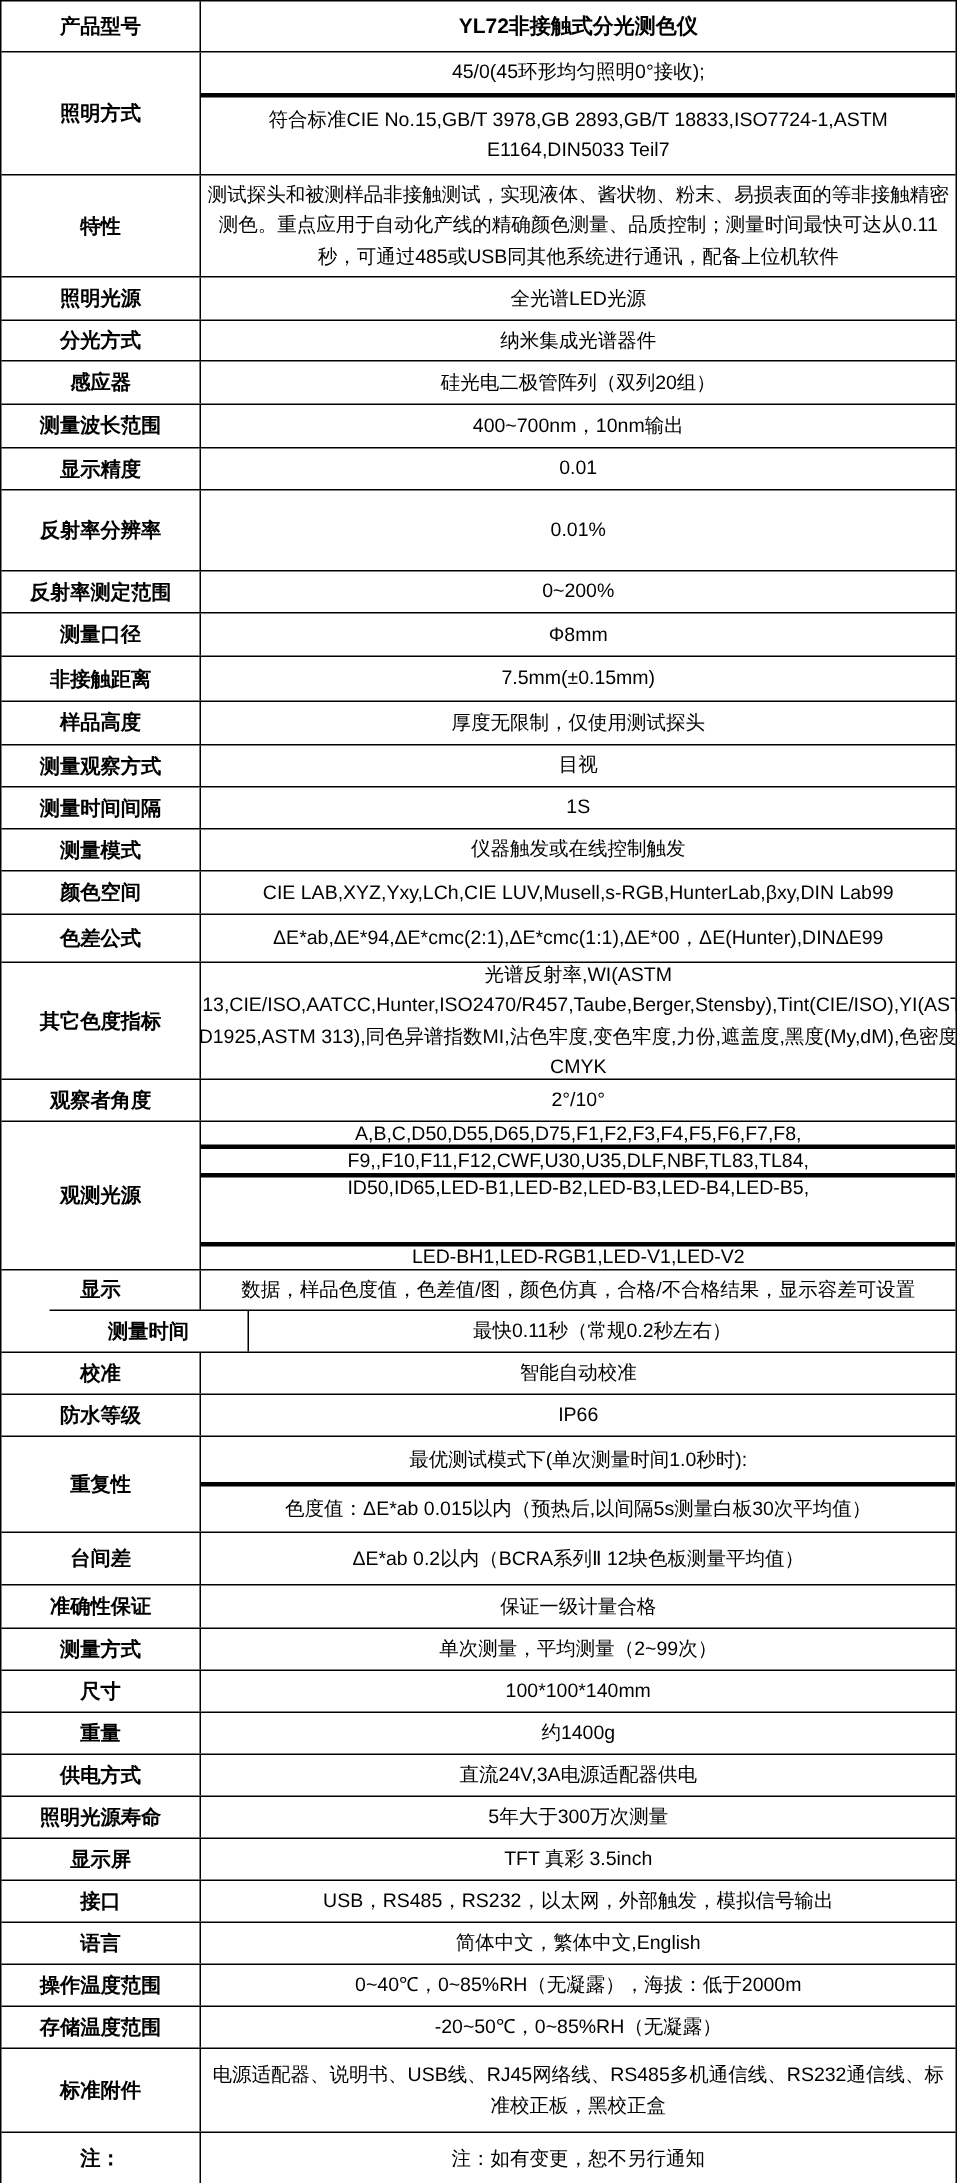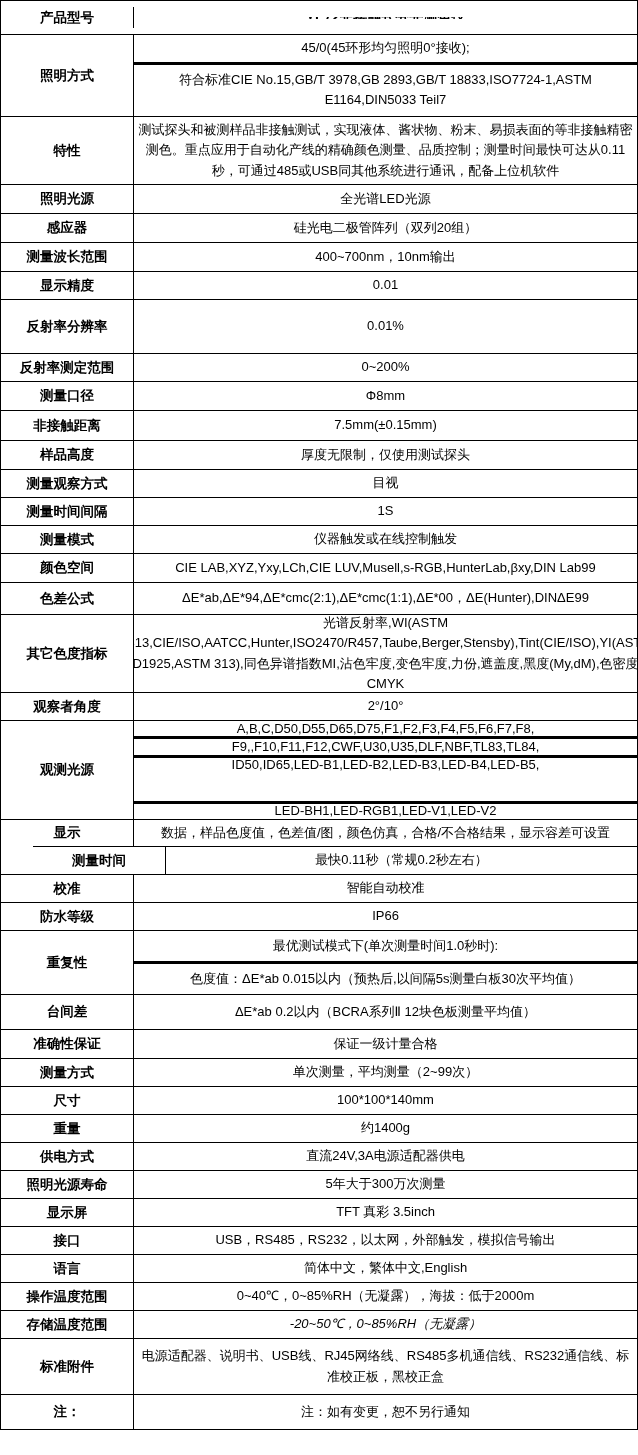--- a/index.html
+++ b/index.html
@@ -15,21 +15,20 @@
     border: 1px solid #000000;
     background: #ffffff;
   }
   .spec-row {
     display: flex;
     box-sizing: border-box;
     border-top: 1px solid #000000;
   }
   .spec-row:first-child {
     border-top: none;
-    align-items: center;
   }
   .label-cell {
     width: 133px;
     flex: 0 0 133px;
     box-sizing: border-box;
     border-right: 1px solid #000000;
     display: flex;
     align-items: center;
     justify-content: center;
     text-align: center;
@@ -88,20 +87,26 @@
       <div class="value-cell">
         <div class="segment" style="flex: 1 1 0px;">测试探头和被测样品非接触测试，实现液体、酱状物、粉末、易损表面的等非接触精密测色。重点应用于自动化产线的精确颜色测量、品质控制；测量时间最快可达从0.11秒，可通过485或USB同其他系统进行通讯，配备上位机软件</div>
       </div>
     </div>
     <div class="spec-row" style="height: 29px;">
       <div class="label-cell">照明光源</div>
       <div class="value-cell">
         <div class="segment" style="flex: 1 1 0px;">全光谱LED光源</div>
       </div>
     </div>
+    <div class="spec-row" style="height: 27px;">
+      <div class="label-cell">分光方式</div>
+      <div class="value-cell">
+        <div class="segment" style="flex: 1 1 0px;">纳米集成光谱器件</div>
+      </div>
+    </div>
     <div class="spec-row" style="height: 29px;">
       <div class="label-cell">感应器</div>
       <div class="value-cell">
         <div class="segment" style="flex: 1 1 0px;">硅光电二极管阵列（双列20组）</div>
       </div>
     </div>
     <div class="spec-row" style="height: 29px;">
       <div class="label-cell">测量波长范围</div>
       <div class="value-cell">
         <div class="segment" style="flex: 1 1 0px;">400~700nm，10nm输出</div>
@@ -287,21 +292,21 @@
     </div>
     <div class="spec-row" style="height: 28px;">
       <div class="label-cell">操作温度范围</div>
       <div class="value-cell">
         <div class="segment" style="flex: 1 1 0px;">0~40℃，0~85%RH（无凝露），海拔：低于2000m</div>
       </div>
     </div>
     <div class="spec-row" style="height: 28px;">
       <div class="label-cell">存储温度范围</div>
       <div class="value-cell">
-        <div class="segment" style="flex: 1 1 0px; font-style: italic;">-20~50℃，0~85%RH（无凝露）</div>
+        <div class="segment" style="flex: 1 1 0px;">-20~50℃，0~85%RH（无凝露）</div>
       </div>
     </div>
     <div class="spec-row" style="height: 56px;">
       <div class="label-cell">标准附件</div>
       <div class="value-cell">
         <div class="segment" style="flex: 1 1 0px;">电源适配器、说明书、USB线、RJ45网络线、RS485多机通信线、RS232通信线、标准校正板，黑校正盒</div>
       </div>
     </div>
     <div class="spec-row" style="height: 35px;">
       <div class="label-cell">注：</div>

